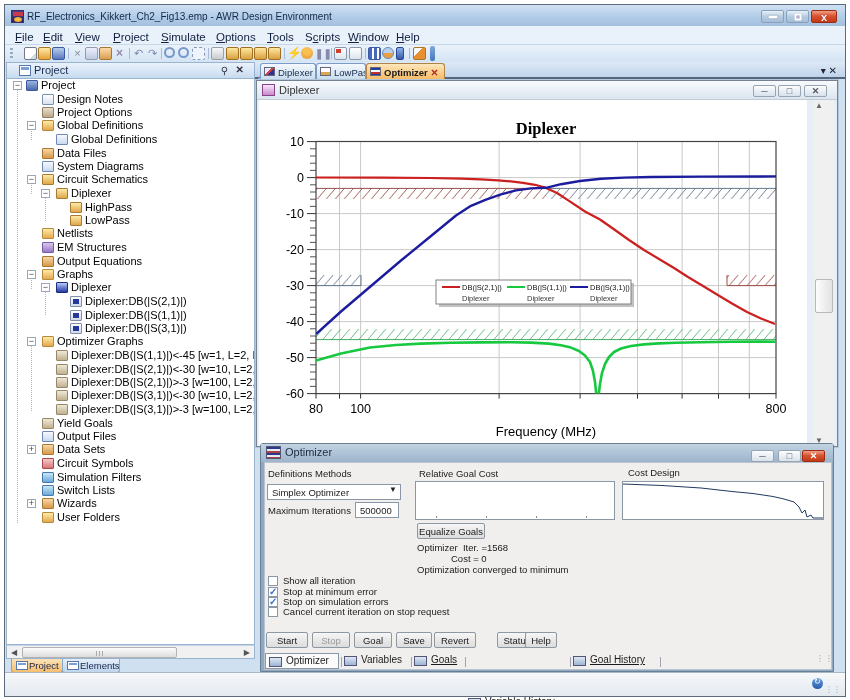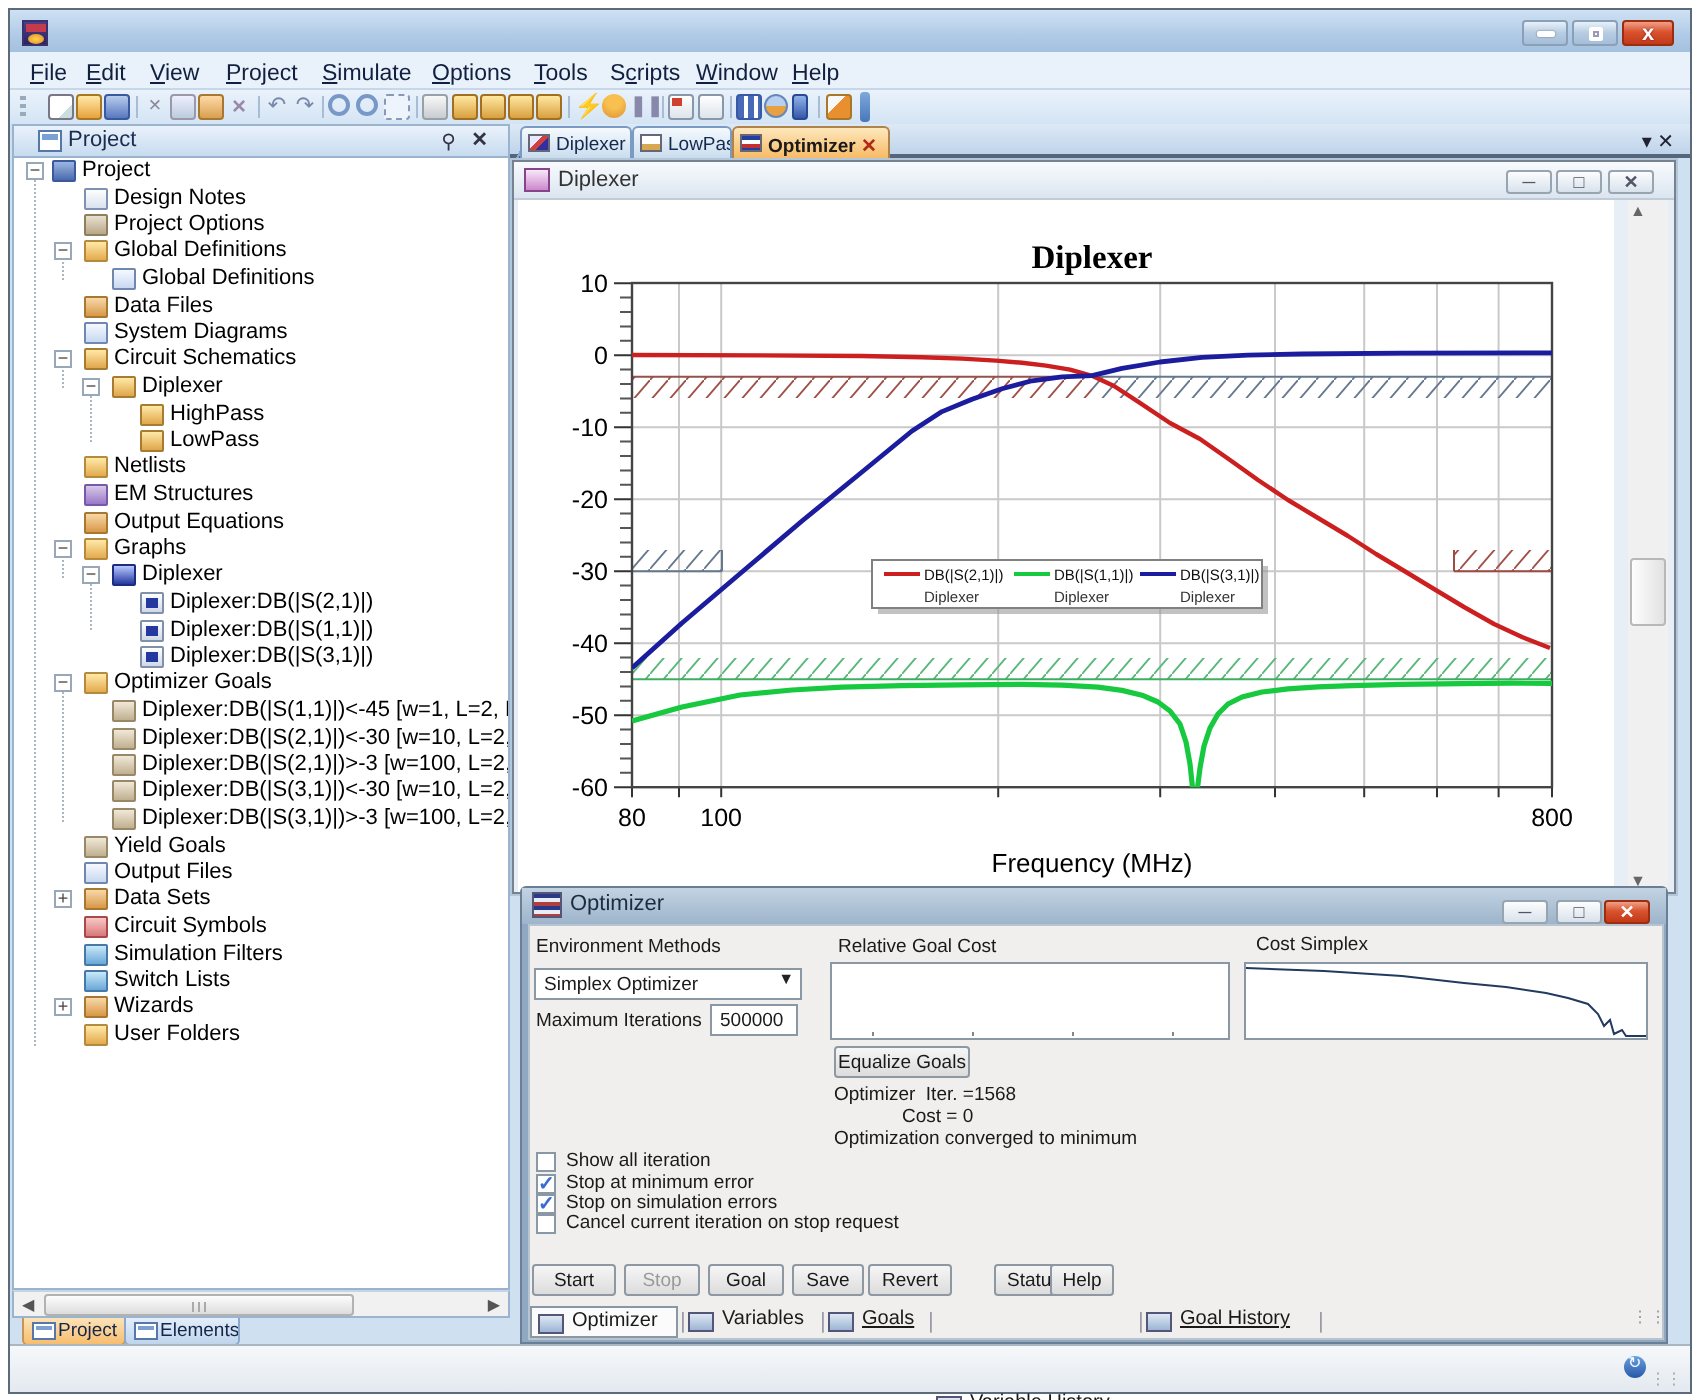--- a/index.html
+++ b/index.html
@@ -105,20 +105,21 @@
 #statusbar{position:absolute;left:0px;top:667px;width:840px;height:24px;background:linear-gradient(#f6f8fa,#e3e9f0);border-top:1px solid #aab6c2;}
 </style>
 </head>
 <body>
 <div id="app">
   <div id="titlebar">
     <div id="appicon">
         <i></i>
         <b></b>
       </div>
+    <div id="apptitle">RF_Electronics_Kikkert_Ch2_Fig13.emp - AWR Design Environment</div>
     <div class="wbtn" id="btnmin">
         <span class="dash"></span>
       </div>
     <div class="wbtn" id="btnmax">
         <span class="sqr"></span>
       </div>
     <div class="wbtn" id="btncls">
         <span class="xg">x</span>
       </div>
   </div>
@@ -276,21 +277,21 @@
           </div>
 <div class="tr" style="top:243px">
             <span class="ic i-meas" style="left:63px">
               <i></i>
             </span>
             <span class="tx" style="left:78px">Diplexer:DB(|S(3,1)|)</span>
           </div>
 <div class="tr" style="top:256px">
             <span class="eb" style="left:20px">−</span>
             <span class="ic i-fold" style="left:35px"></span>
-            <span class="tx" style="left:50px">Optimizer Goals</span>
+            <span class="tx" style="left:50px">Optimizer Graphs</span>
           </div>
 <div class="tr" style="top:270px">
             <span class="ic i-goal" style="left:49px"></span>
             <span class="tx" style="left:64px">Diplexer:DB(|S(1,1)|)&lt;-45 [w=1, L=2, Rang</span>
           </div>
 <div class="tr" style="top:284px">
             <span class="ic i-goal" style="left:49px"></span>
             <span class="tx" style="left:64px">Diplexer:DB(|S(2,1)|)&lt;-30 [w=10, L=2, Ran</span>
           </div>
 <div class="tr" style="top:297px">
@@ -468,38 +469,38 @@
               <span>─</span>
             </div>
 <div class="gbtn" style="left:517px;top:6px">
               <span>□</span>
             </div>
 <div class="gbtn" style="left:541px;top:6px;background:linear-gradient(#f0a088,#d9532f 45%,#c23a17);border-color:#9c2d10">
               <span style="color:#fff">✕</span>
             </div>
 </div>
 <div id="oclient">
-<span class="olab" style="left:3px;top:5px">Environment Methods</span>
+<span class="olab" style="left:3px;top:5px">Definitions Methods</span>
 <div class="obox" style="left:2px;top:21px;width:134px;height:16px">
               <span style="position:absolute;left:4px;top:2px;font-size:9.5px">Simplex Optimizer</span>
               <span style="position:absolute;right:3px;top:0px;font-size:8px;color:#222">▼</span>
             </div>
 <span class="olab" style="left:3px;top:42px">Maximum Iterations</span>
 <div class="obox" style="left:90px;top:39px;width:44px;height:16px">
               <span style="position:absolute;left:4px;top:2px;font-size:9.5px">500000</span>
             </div>
 <span class="olab" style="left:154px;top:5px">Relative Goal Cost</span>
 <div class="obox" style="left:150px;top:18px;width:200px;height:39px"><svg width="198" height="37" viewBox="0 0 198 37">
                 <path d="M20,35 h1 M70,35 h1 M120,35 h1 M170,35 h1" stroke="#888" stroke-width="2"></path>
               </svg></div>
 <div class="obtn" style="left:152px;top:60px;width:68px;line-height:15px;white-space:nowrap">Equalize Goals</div>
 <span class="otxt" style="left:152px;top:79px">Optimizer&nbsp;&nbsp;Iter. =1568</span>
 <span class="otxt" style="left:186px;top:90px">Cost = 0</span>
 <span class="otxt" style="left:152px;top:101px">Optimization converged to minimum</span>
-<span class="olab" style="left:363px;top:4px">Cost Simplex</span>
+<span class="olab" style="left:363px;top:4px">Cost Design</span>
 <div class="obox" style="left:357px;top:18px;width:202px;height:39px"><svg width="200" height="37" viewBox="0 0 200 37">
                 <path d="M0,2 L39,3.5 L78,6 L109,9.5 L130,11.5 L150,14.5 L161,17 L171,20 L176,25 L179,31 L182,28 L184,35 L188,33 L190,36 L200,36" fill="none" stroke="#223a5e" stroke-width="1"></path>
               </svg></div>
 <span class="ochk " style="left:3px;top:113px"></span>
             <span class="otxt" style="left:18px;top:112px">Show all iteration</span>
 <span class="ochk on" style="left:3px;top:124px"></span>
             <span class="otxt" style="left:18px;top:123px">Stop at minimum error</span>
 <span class="ochk on" style="left:3px;top:134px"></span>
             <span class="otxt" style="left:18px;top:133px">Stop on simulation errors</span>
 <span class="ochk " style="left:3px;top:144px"></span>

